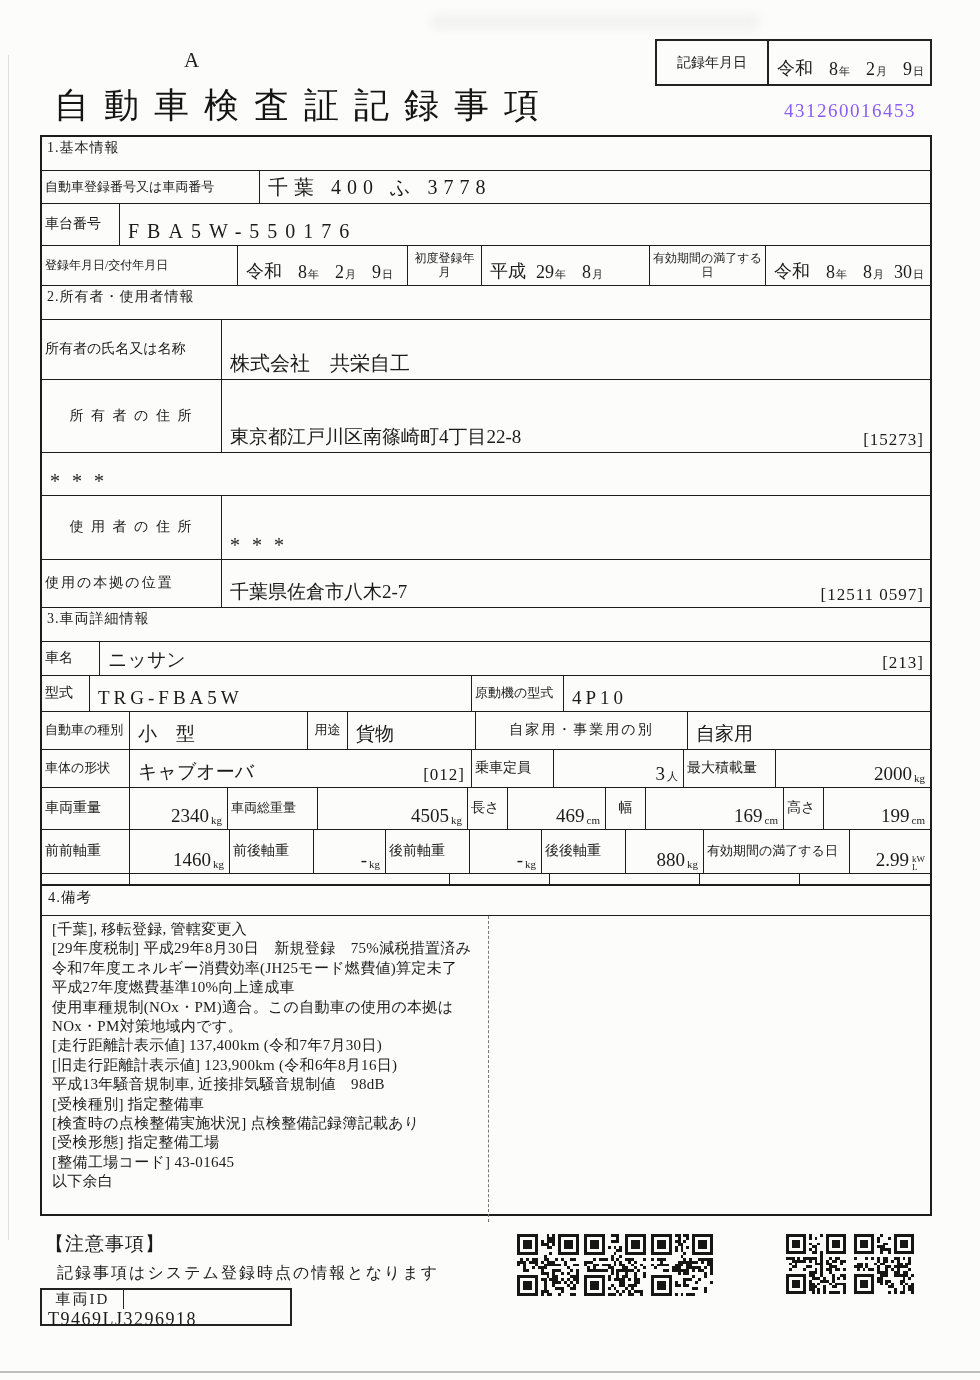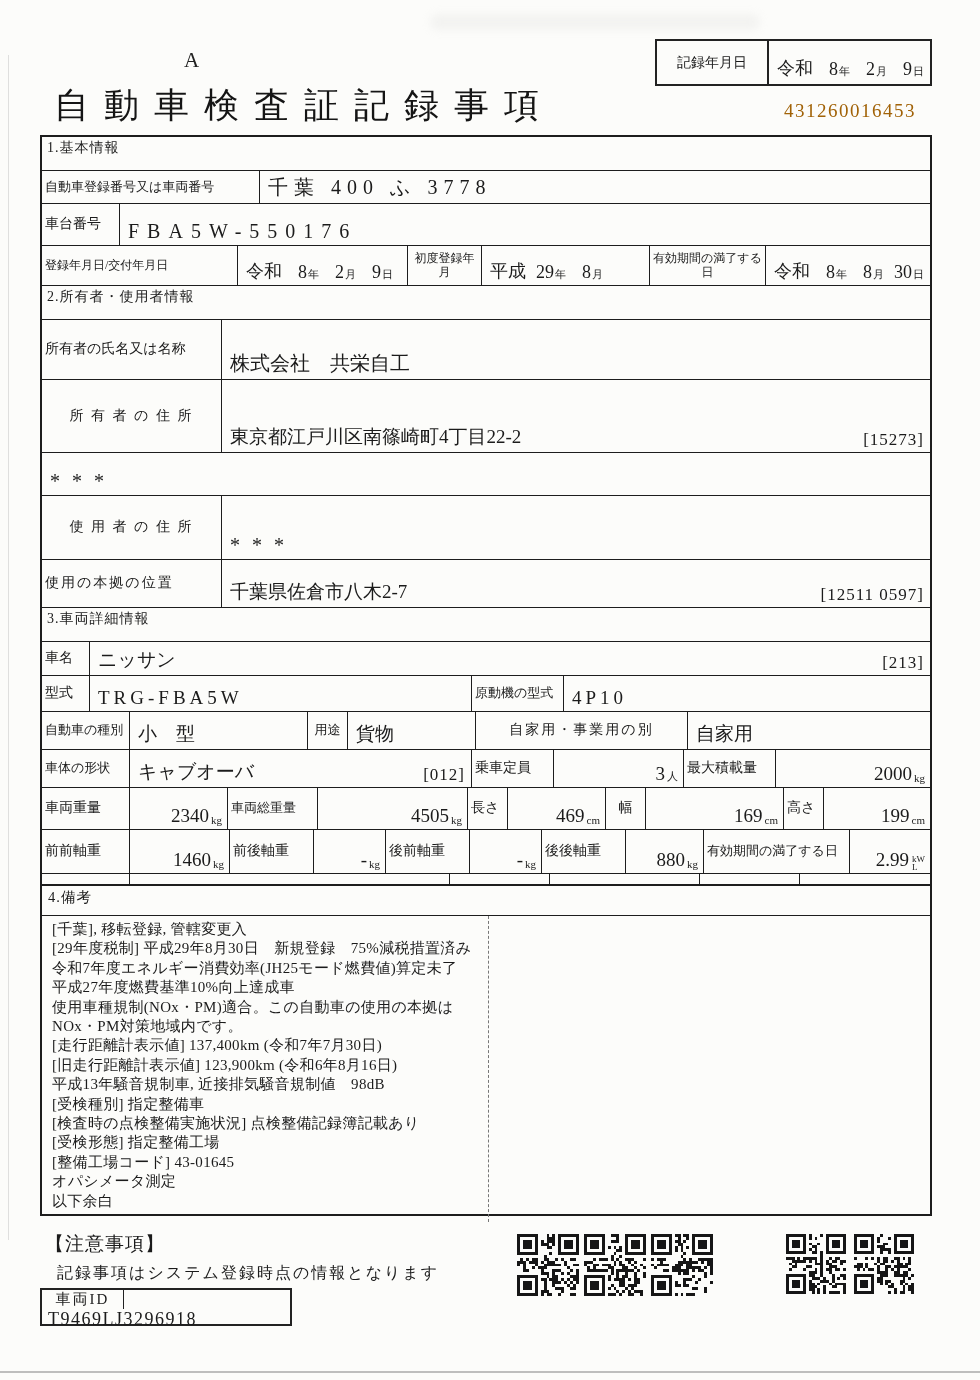--- a/index.html
+++ b/index.html
@@ -7,21 +7,21 @@
   .sheet {
     position:relative; width:980px; height:1380px; margin:0 auto;
     background:#fcfcfa; overflow:hidden;
     font-family:"Liberation Serif","DejaVu Serif",serif; color:#1b1b1b;
   }
   .abs { position:absolute; }
 
   
   .corner-a { left:184px; top:48px; font-size:21px; color:#222; }
   .doc-title { left:54px; top:82px; font-size:35px; letter-spacing:15px; color:#151515; white-space:nowrap; }
-  .doc-number { left:784px; top:100px; font-size:19px; letter-spacing:1.5px; color:#a16207; }
+  .doc-number { left:784px; top:100px; font-size:19px; letter-spacing:1.5px; color:#8b5cf6; }
   .record-box { left:655px; top:39px; width:277px; height:47px; border:2px solid #222; display:flex; background:#fcfcfa; }
   .record-box .rlabel { width:112px; border-right:2px solid #222; display:flex; align-items:center; justify-content:center; font-size:14px; }
   .record-box .rval { flex:1; display:flex; align-items:flex-end; padding:0 4px 4px 8px; }
 
   
   .main-table { left:40px; top:135px; width:892px; border:2px solid #1d1d1d; background:#fcfcfa; }
   .remarks-box { left:40px; top:884px; width:892px; height:332px; border:2px solid #1d1d1d; background:#fcfcfa; }
   .row { display:flex; border-bottom:1.5px solid #1d1d1d; }
   .row:last-child { border-bottom:none; }
   .sechead { font-size:14px; padding:2px 5px 13px; letter-spacing:1px; border-bottom:1.5px solid #1d1d1d; }
@@ -139,21 +139,21 @@
     <div class="sechead">2.所有者・使用者情報</div>
 
     <div class="row" style="height:60px">
       <div class="cell lbl f14" style="width:180px">所有者の氏名又は名称</div>
       <div class="cell val flex1 big">株式会社　共栄自工</div>
     </div>
 
     <div class="row" style="height:73px">
       <div class="cell lbl f14 center ls2" style="width:180px">所 有 者 の 住 所</div>
       <div class="cell val between">
-        <span>東京都江戸川区南篠崎町4丁目22-2</span>
+        <span>東京都江戸川区南篠崎町4丁目22-8</span>
         <span class="code">[15273]</span>
       </div>
     </div>
 
     <div class="row" style="height:43px">
       <div class="cell val flex1 asterisks">***</div>
     </div>
 
     <div class="row" style="height:64px">
       <div class="cell lbl f14 center ls2" style="width:180px">使 用 者 の 住 所</div>
@@ -164,21 +164,21 @@
       <div class="cell lbl f14 ls2" style="width:180px">使用の本拠の位置</div>
       <div class="cell val between">
         <span>千葉県佐倉市八木2-7</span>
         <span class="code">[12511 0597]</span>
       </div>
     </div>
 
     <div class="sechead">3.車両詳細情報</div>
 
     <div class="row" style="height:34px">
-      <div class="cell lbl f14" style="width:48px">車名</div>
+      <div class="cell lbl f14" style="width:58px">車名</div>
       <div class="cell val between">
         <span>ニッサン</span>
         <span class="code">[213]</span>
       </div>
     </div>
 
     <div class="row" style="height:36px">
       <div class="cell lbl f14" style="width:48px">型式</div>
       <div class="cell val ls4" style="width:382px">TRG-FBA5W</div>
       <div class="cell lbl f13" style="width:92px">原動機の型式</div>
@@ -291,21 +291,20 @@
       <div class="remark-line">令和7年度エネルギー消費効率(JH25モード燃費値)算定未了</div>
       <div class="remark-line">平成27年度燃費基準10%向上達成車</div>
       <div class="remark-line">使用車種規制(NOx・PM)適合。この自動車の使用の本拠はNOx・PM対策地域内です。</div>
       <div class="remark-line">[走行距離計表示値] 137,400km (令和7年7月30日)</div>
       <div class="remark-line">[旧走行距離計表示値] 123,900km (令和6年8月16日)</div>
       <div class="remark-line">平成13年騒音規制車, 近接排気騒音規制値　98dB</div>
       <div class="remark-line">[受検種別] 指定整備車</div>
       <div class="remark-line">[検査時の点検整備実施状況] 点検整備記録簿記載あり</div>
       <div class="remark-line">[受検形態] 指定整備工場</div>
       <div class="remark-line">[整備工場コード] 43-01645</div>
-      <div class="remark-line">オパシメータ測定</div>
       <div class="remark-line">以下余白</div>
     </div>
   </div>
 
   <div class="abs notice-head">【注意事項】</div>
   <div class="abs notice-text">記録事項はシステム登録時点の情報となります</div>
 
   <div class="abs vid-box">
     <div class="vlabel">車両ID</div>
     <div class="vval">T9469LJ3296918</div>

